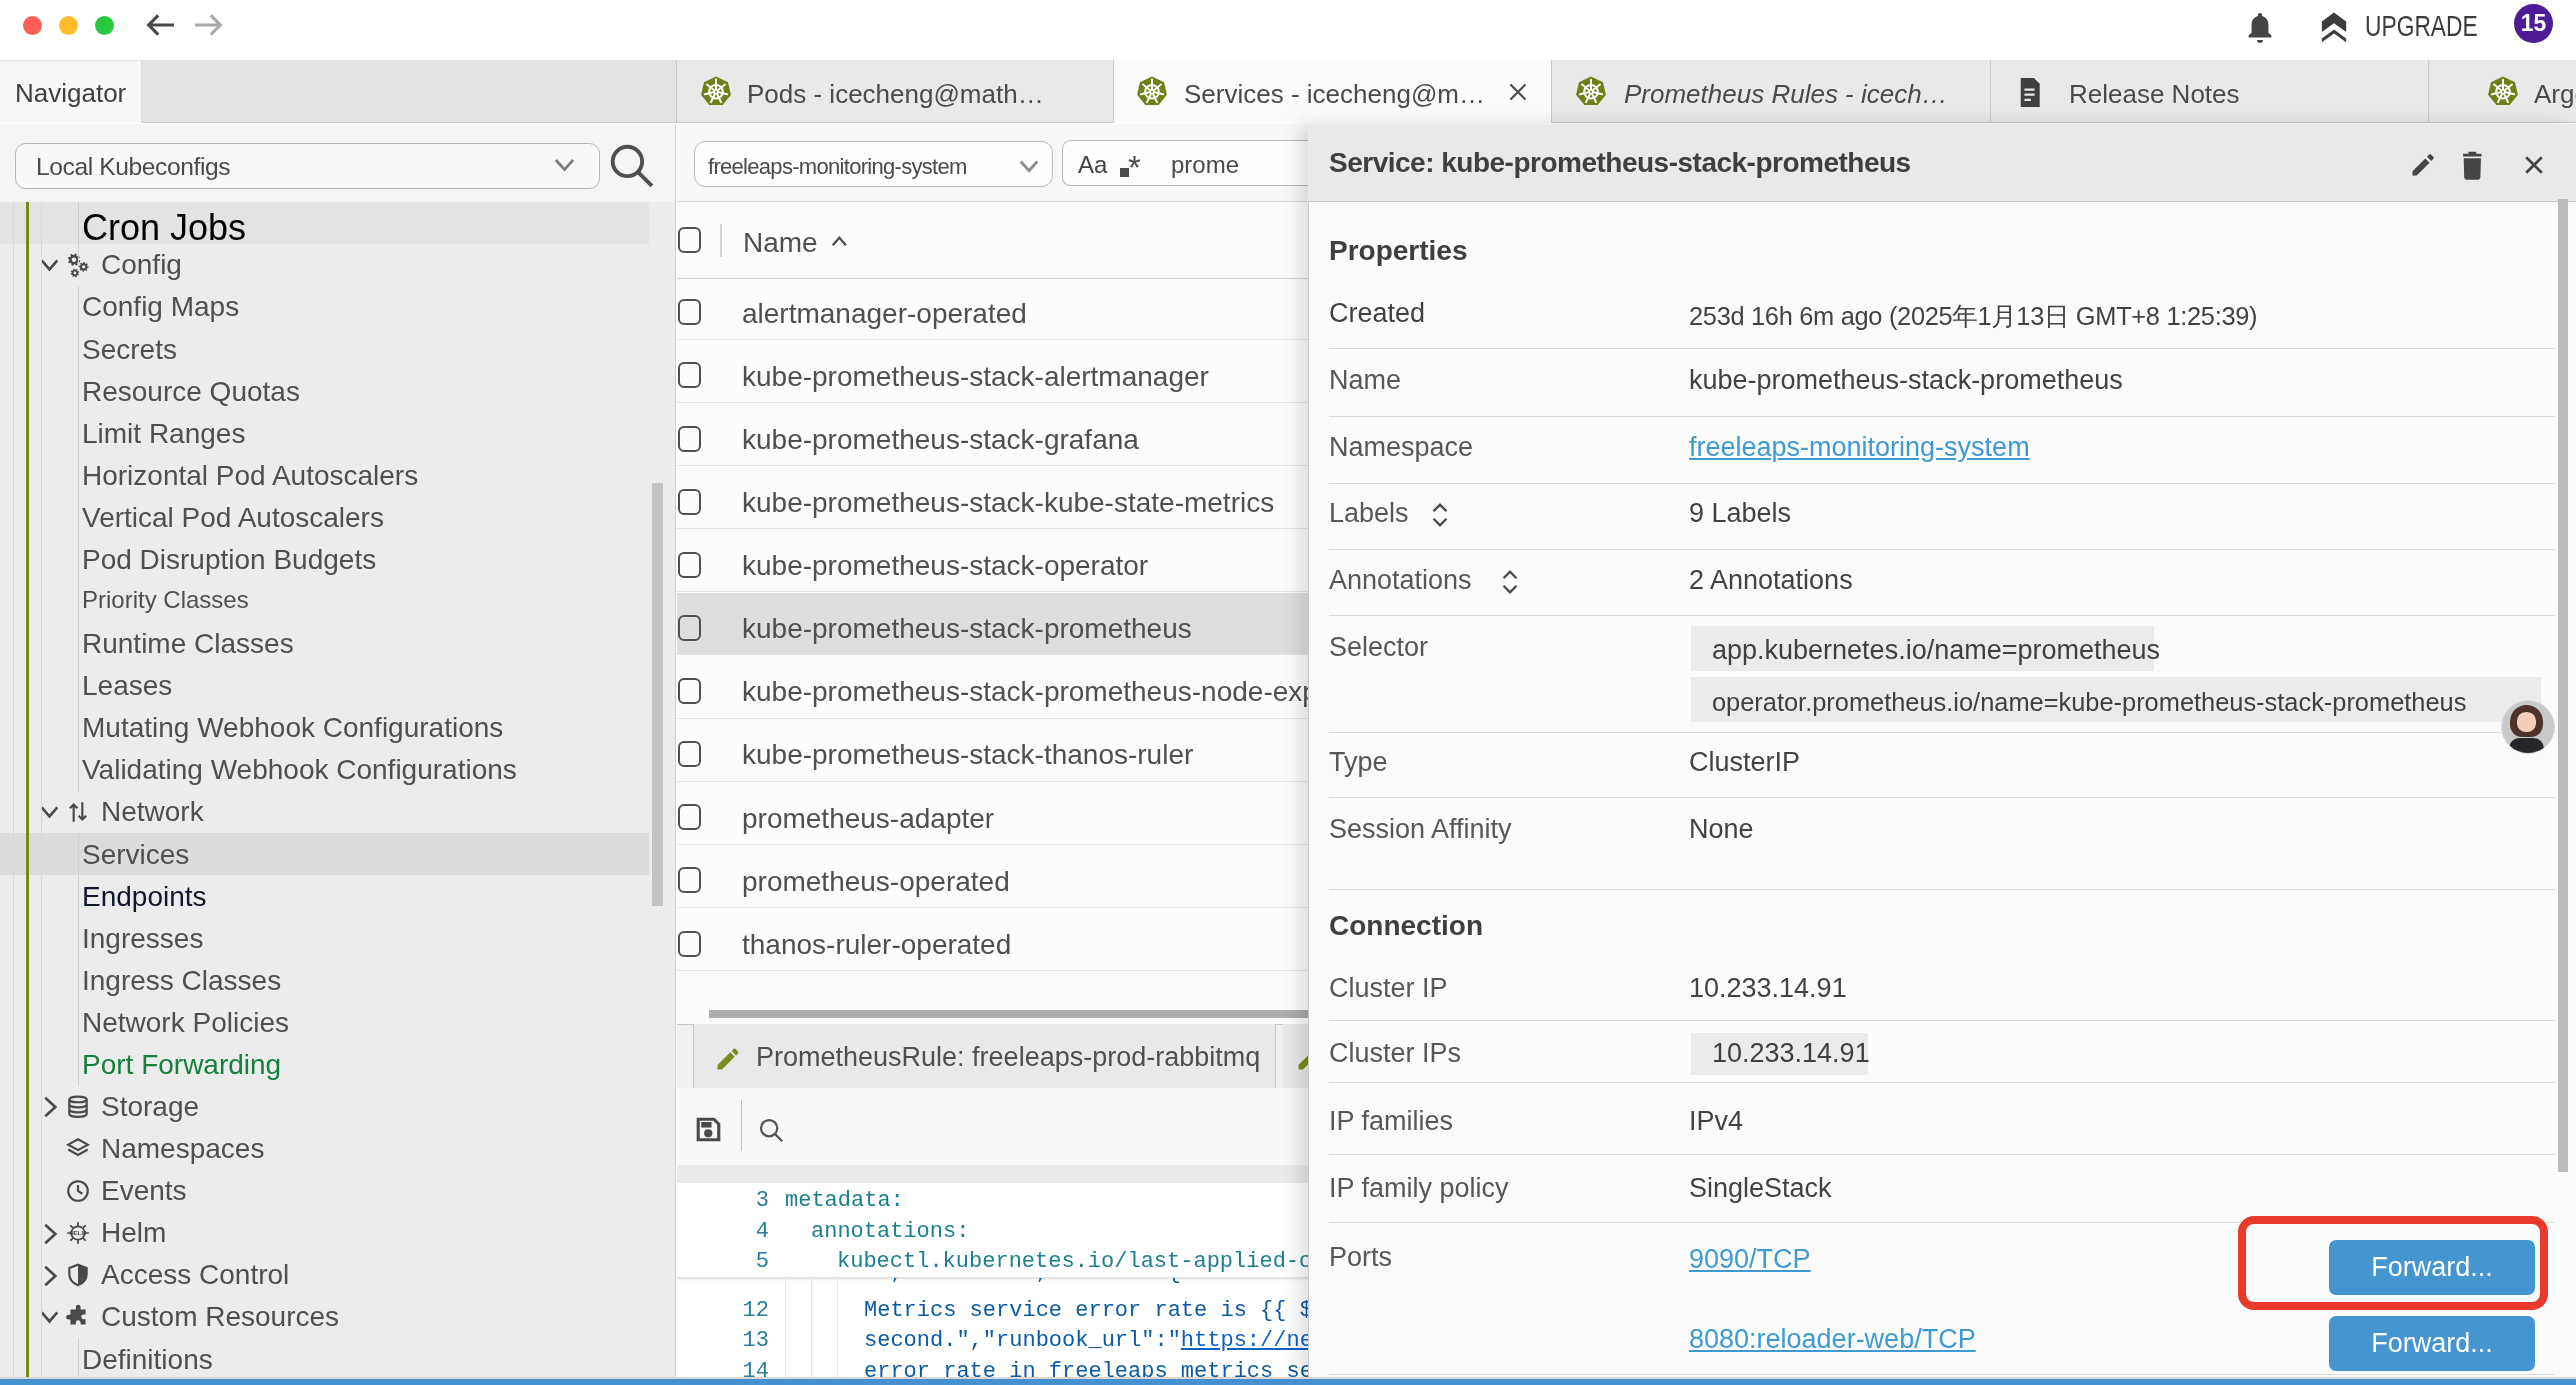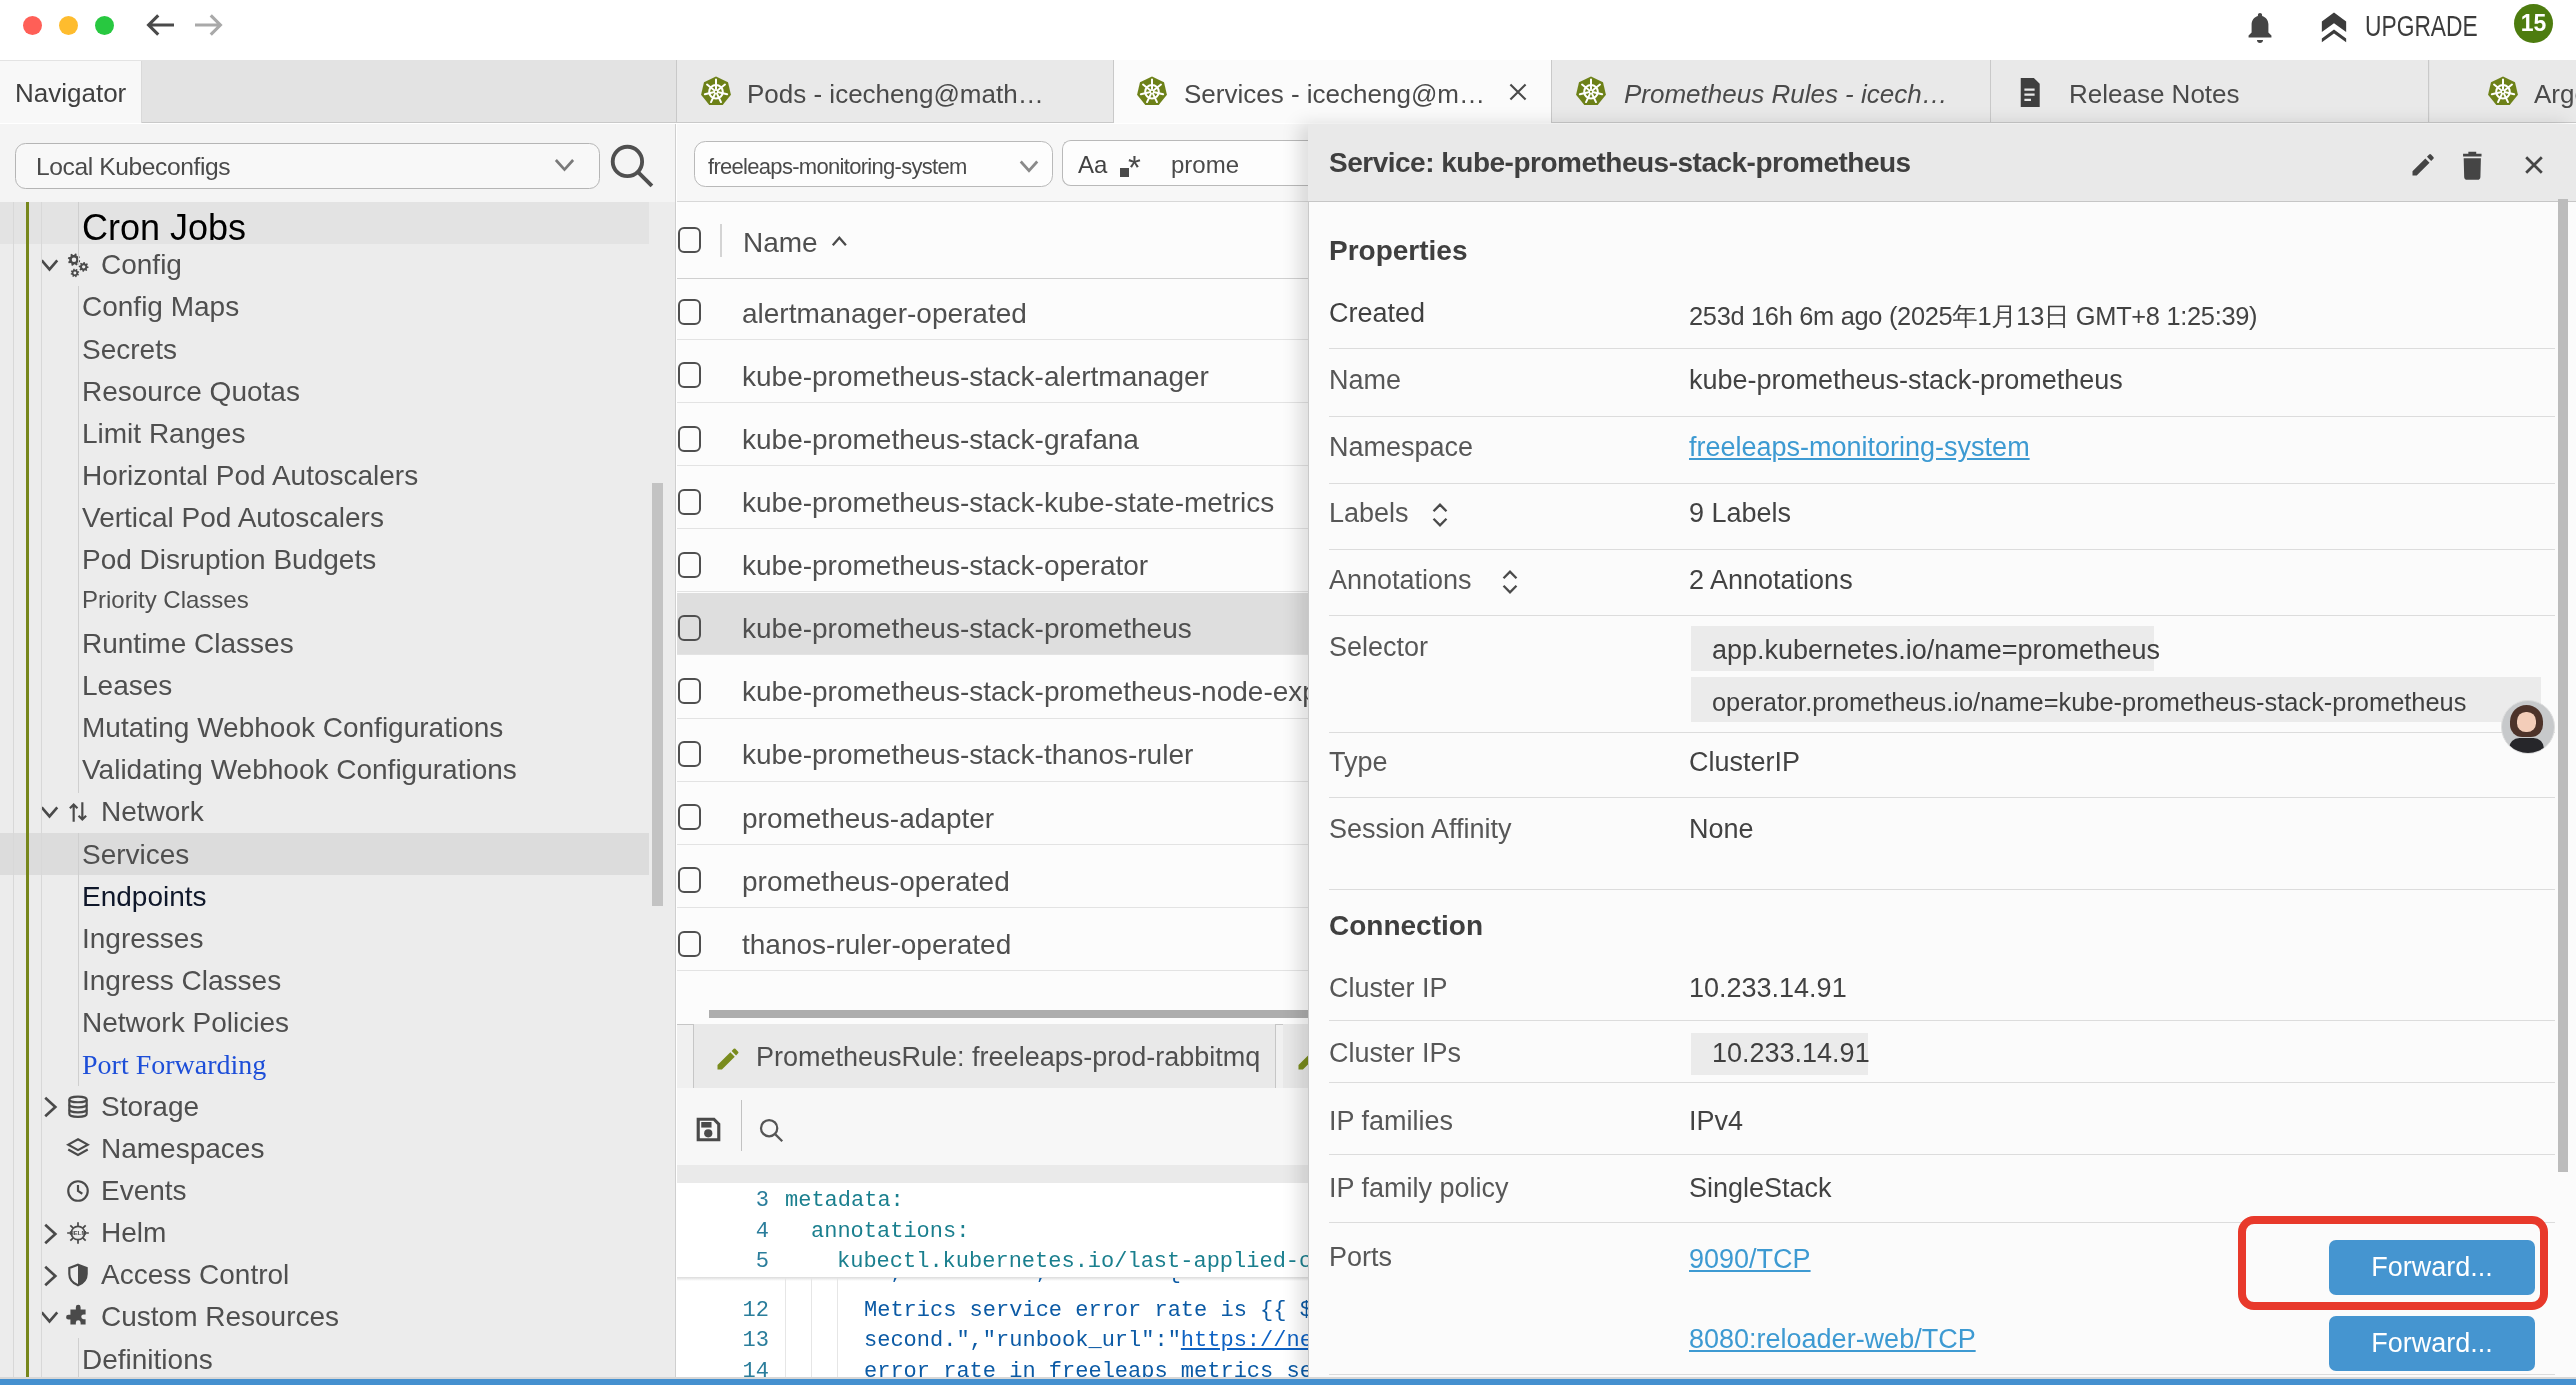--- a/index.html
+++ b/index.html
@@ -23,21 +23,21 @@
   <path d="M2 16 H30 M20 5 L31 16 L20 27" stroke="#a9a9a9" stroke-width="3.6" fill="none"></path>
 </svg>
 <svg class="abs" style="left:2246px;top:10.5px;" width="28" height="36" viewBox="0 0 24 30">
   <path fill="#454545" d="M12 1.2 c-1 0-1.8.8-1.8 1.8 v.8 C7 4.7 4.8 7.5 4.8 11 v7 l-2.6 2.6 v1.6 h19.6 v-1.6 L19.2 18 v-7 c0-3.5-2.2-6.3-5.4-7.2 v-.8 c0-1-.8-1.8-1.8-1.8z m-2.6 23.2 c0 1.5 1.2 2.6 2.6 2.6 s2.6-1.1 2.6-2.6 h-5.2z"></path>
 </svg>
 <svg class="abs" style="left:2318px;top:11.4px;" width="32" height="32" viewBox="0 0 24 25">
   <path fill="#3c3c3c" d="M12 1.2 L21.5 8.2 V16.5 L12 9.6 L2.5 16.5 V8.2 Z"></path>
   <path fill="#3c3c3c" d="M12 14.5 L21.5 21.5 V24.5 L12 17.5 L2.5 24.5 V21.5 Z"></path>
 </svg>
 <div class="abs txt" style="left:2365px;top:8.8px;font-size:30px;color:#3c3c3c;transform:scaleX(0.76);transform-origin:0 0;">UPGRADE</div>
-<div class="abs" style="left:2514px;top:4.4px;width:39px;height:39px;border-radius:50%;background:#4d7c0f;color:#fff;font-size:23px;font-weight:bold;text-align:center;line-height:39px;">15</div>
+<div class="abs" style="left:2514px;top:4.4px;width:39px;height:39px;border-radius:50%;background:#4c1d95;color:#fff;font-size:23px;font-weight:bold;text-align:center;line-height:39px;">15</div>
 
 <div class="abs" style="left:0;top:60px;width:2576px;height:63px;background:#e3e3e3;border-bottom:0.9px solid #c9c9c9;"></div>
 <div class="abs" style="left:0;top:61px;width:142px;height:62px;background:#f8f8f8;border-right:0.9px solid #d9d9d9;"></div>
 <div class="abs txt" style="left:15px;top:78px;font-size:26px;color:#3f3f3f;">Navigator</div>
 <div class="abs" style="left:676px;top:60px;width:438px;height:62px;background:#e9e9e9;border-left:0.9px solid #c9c9c9;border-right:0.9px solid #c9c9c9;"></div>
 <div class="abs" style="left:1114px;top:60px;width:438px;height:63px;background:#fbfbfb;border-right:0.9px solid #c9c9c9;"></div>
 <div class="abs" style="left:1552px;top:60px;width:439px;height:62px;background:#e9e9e9;border-right:0.9px solid #c9c9c9;"></div>
 <div class="abs" style="left:1991px;top:60px;width:438px;height:62px;background:#e9e9e9;border-right:0.9px solid #c9c9c9;"></div>
 <div class="abs" style="left:2430px;top:60px;width:146px;height:62px;background:#e9e9e9;"></div>
 
@@ -132,21 +132,21 @@
     </svg>
 <svg class="abs" style="left:65px;top:597px;" width="26" height="26" viewBox="0 0 24 24">
       <path fill="none" stroke="#4a4a4a" stroke-width="2" d="M8 21 V5 M4.5 8.5 L8 5 L11.5 8.5 M16 3 V19 M12.5 15.5 L16 19 L19.5 15.5"></path>
     </svg>
 <div class="abs" style="left:0;top:631px;width:649px;height:42px;background:#dcdcdc;"></div>
 <div class="abs txt" style="left:82px;top:637px;font-size:28px;color:#4f4f4f;">Services</div>
 <div class="abs txt" style="left:82px;top:679px;font-size:28px;color:#0f172a;">Endpoints</div>
 <div class="abs txt" style="left:82px;top:721px;font-size:28px;color:#4f4f4f;">Ingresses</div>
 <div class="abs txt" style="left:82px;top:763px;font-size:28px;color:#4f4f4f;">Ingress Classes</div>
 <div class="abs txt" style="left:82px;top:805px;font-size:28px;color:#4f4f4f;">Network Policies</div>
-<div class="abs txt" style="left:82px;top:847px;font-size:28px;color:#1d4ed8;font-family:Liberation Serif, serif;">Port Forwarding</div>
+<div class="abs txt" style="left:82px;top:847px;font-size:28px;color:#15803d;">Port Forwarding</div>
 <div class="abs txt" style="left:101px;top:889px;font-size:28px;color:#4f4f4f;">Storage</div>
 <svg class="abs" style="left:43px;top:894px;" width="15" height="22" viewBox="0 0 17 25">
       <path d="M2.5 2 L14 12.5 L2.5 23" stroke="#4a4a4a" stroke-width="3" fill="none"></path>
     </svg>
 <svg class="abs" style="left:65px;top:892px;" width="26" height="26" viewBox="0 0 24 24">
       <g fill="none" stroke="#4a4a4a" stroke-width="2">
         <ellipse cx="12" cy="5" rx="8" ry="2.6"></ellipse>
         <path d="M4 5 v4.6 c0 1.5 3.6 2.7 8 2.7 s8-1.2 8-2.7 V5"></path>
         <path d="M4 9.6 v4.6 c0 1.5 3.6 2.7 8 2.7 s8-1.2 8-2.7 V9.6"></path>
         <path d="M4 14.2 v4.2 c0 1.5 3.6 2.7 8 2.7 s8-1.2 8-2.7 v-4.2"></path>

